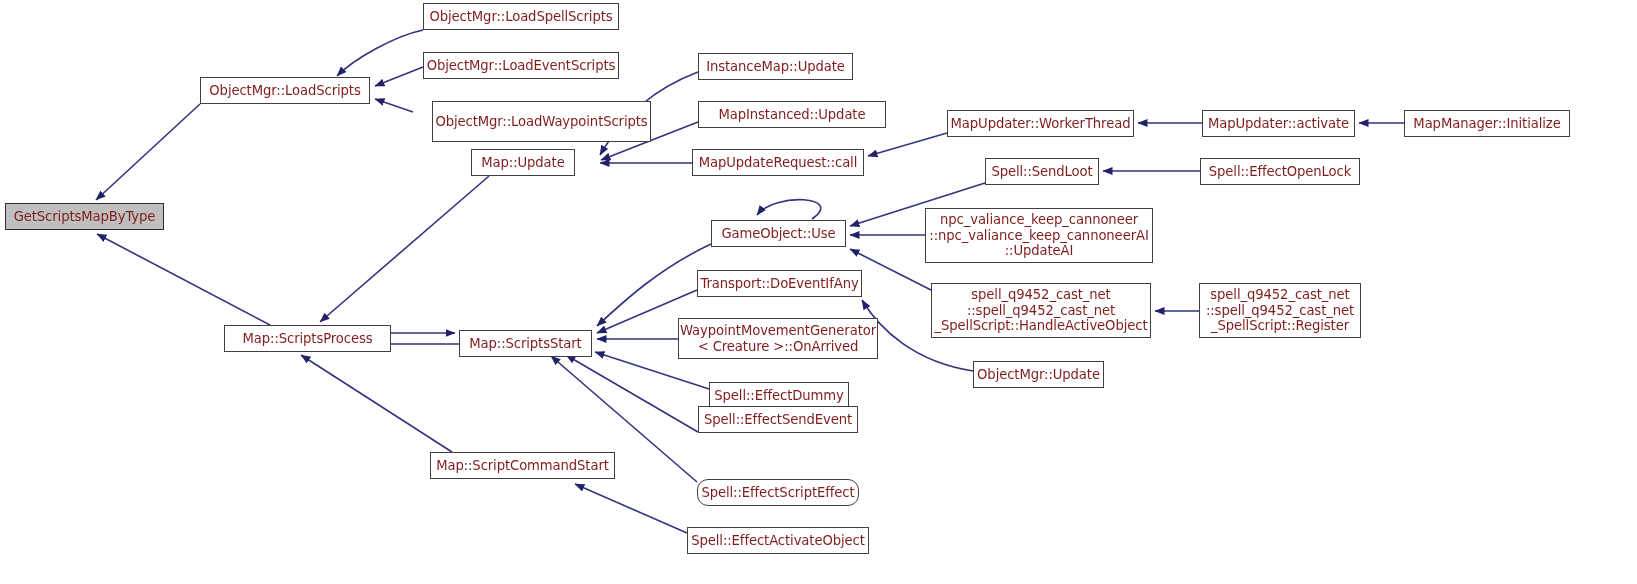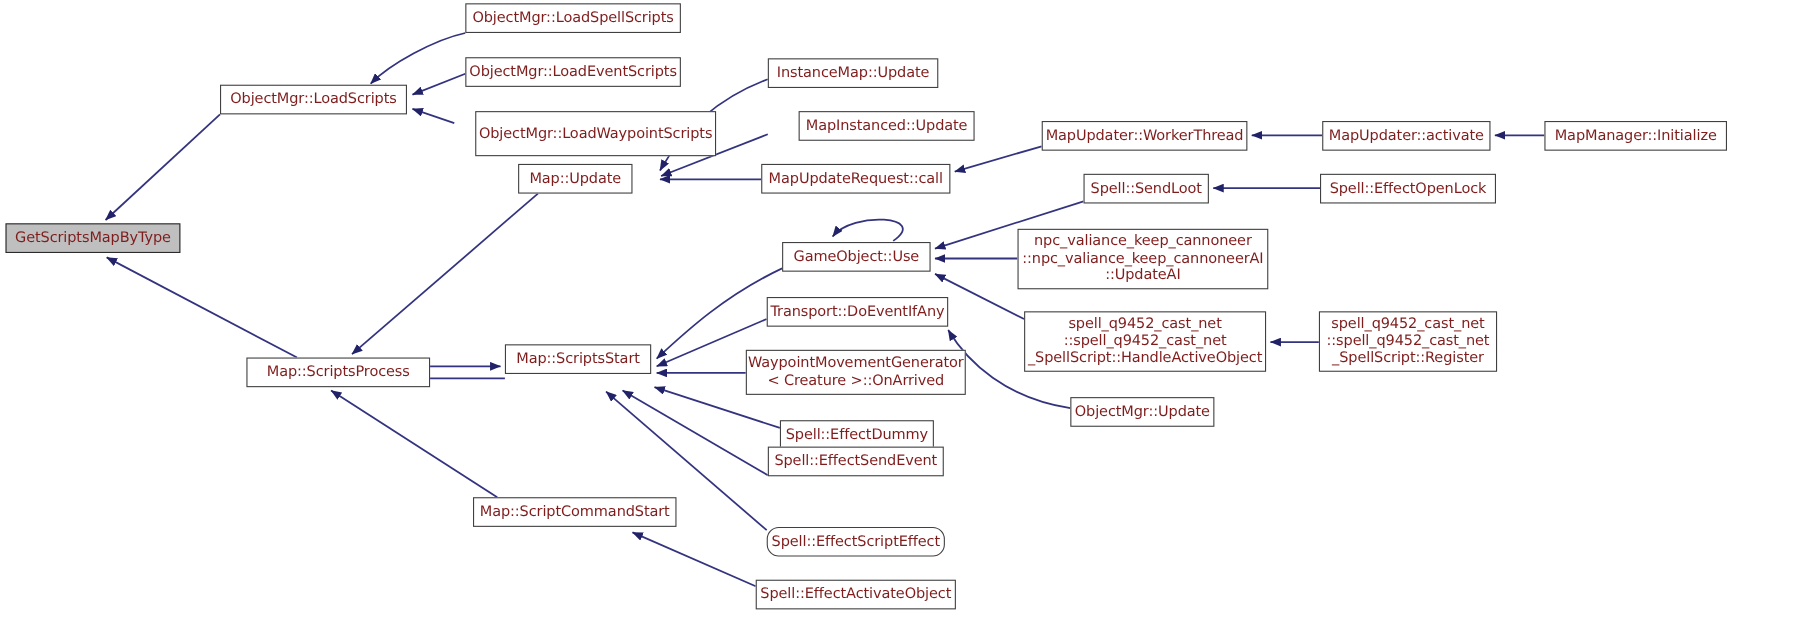--- a/index.html
+++ b/index.html
@@ -117,24 +117,24 @@
   </svg>
 
   <div id="nodes">
       <div class="node current" style="left: 5px; top: 203px; width: 159px; height: 27px;">GetScriptsMapByType</div>
       <div class="node" style="left: 200px; top: 77px; width: 170px; height: 27px;">ObjectMgr::LoadScripts</div>
       <div class="node" style="left: 423px; top: 3px; width: 196px; height: 27px;">ObjectMgr::LoadSpellScripts</div>
       <div class="node" style="left: 423px; top: 52px; width: 196px; height: 27px;">ObjectMgr::LoadEventScripts</div>
       <div class="node" style="left: 420px; top: 101px; width: 219px; height: 41px; margin-left: 12px;">ObjectMgr::LoadWaypointScripts</div>
       <div class="node" style="left: 224px; top: 325px; width: 167px; height: 27px;">Map::ScriptsProcess</div>
       <div class="node" style="left: 471px; top: 149px; width: 104px; height: 27px;">Map::Update</div>
-      <div class="node" style="left: 459px; top: 313px; width: 133px; height: 27px;">Map::ScriptsStart</div>
+      <div class="node" style="left: 459px; top: 330px; width: 133px; height: 27px;">Map::ScriptsStart</div>
       <div class="node" style="left: 430px; top: 452px; width: 185px; height: 27px;">Map::ScriptCommandStart</div>
       <div class="node" style="left: 698px; top: 53px; width: 155px; height: 27px;">InstanceMap::Update</div>
-      <div class="node" style="left: 698px; top: 101px; width: 160px; height: 27px; margin-left: 28px;">MapInstanced::Update</div>
+      <div class="node" style="left: 698px; top: 101px; width: 188px; height: 27px;">MapInstanced::Update</div>
       <div class="node" style="left: 692px; top: 149px; width: 172px; height: 27px;">MapUpdateRequest::call</div>
       <div class="node" style="left: 947px; top: 110px; width: 187px; height: 27px;">MapUpdater::WorkerThread</div>
       <div class="node" style="left: 1202px; top: 110px; width: 153px; height: 27px;">MapUpdater::activate</div>
       <div class="node" style="left: 1404px; top: 110px; width: 166px; height: 27px;">MapManager::Initialize</div>
       <div class="node" style="left: 985px; top: 158px; width: 114px; height: 27px;">Spell::SendLoot</div>
       <div class="node" style="left: 1200px; top: 158px; width: 160px; height: 27px;">Spell::EffectOpenLock</div>
       <div class="node" style="left: 711px; top: 220px; width: 135px; height: 27px;">GameObject::Use</div>
       <div class="node" style="left: 925px; top: 208px; width: 228px; height: 55px;">npc_valiance_keep_cannoneer
 ::npc_valiance_keep_cannoneerAI
 ::UpdateAI</div>

